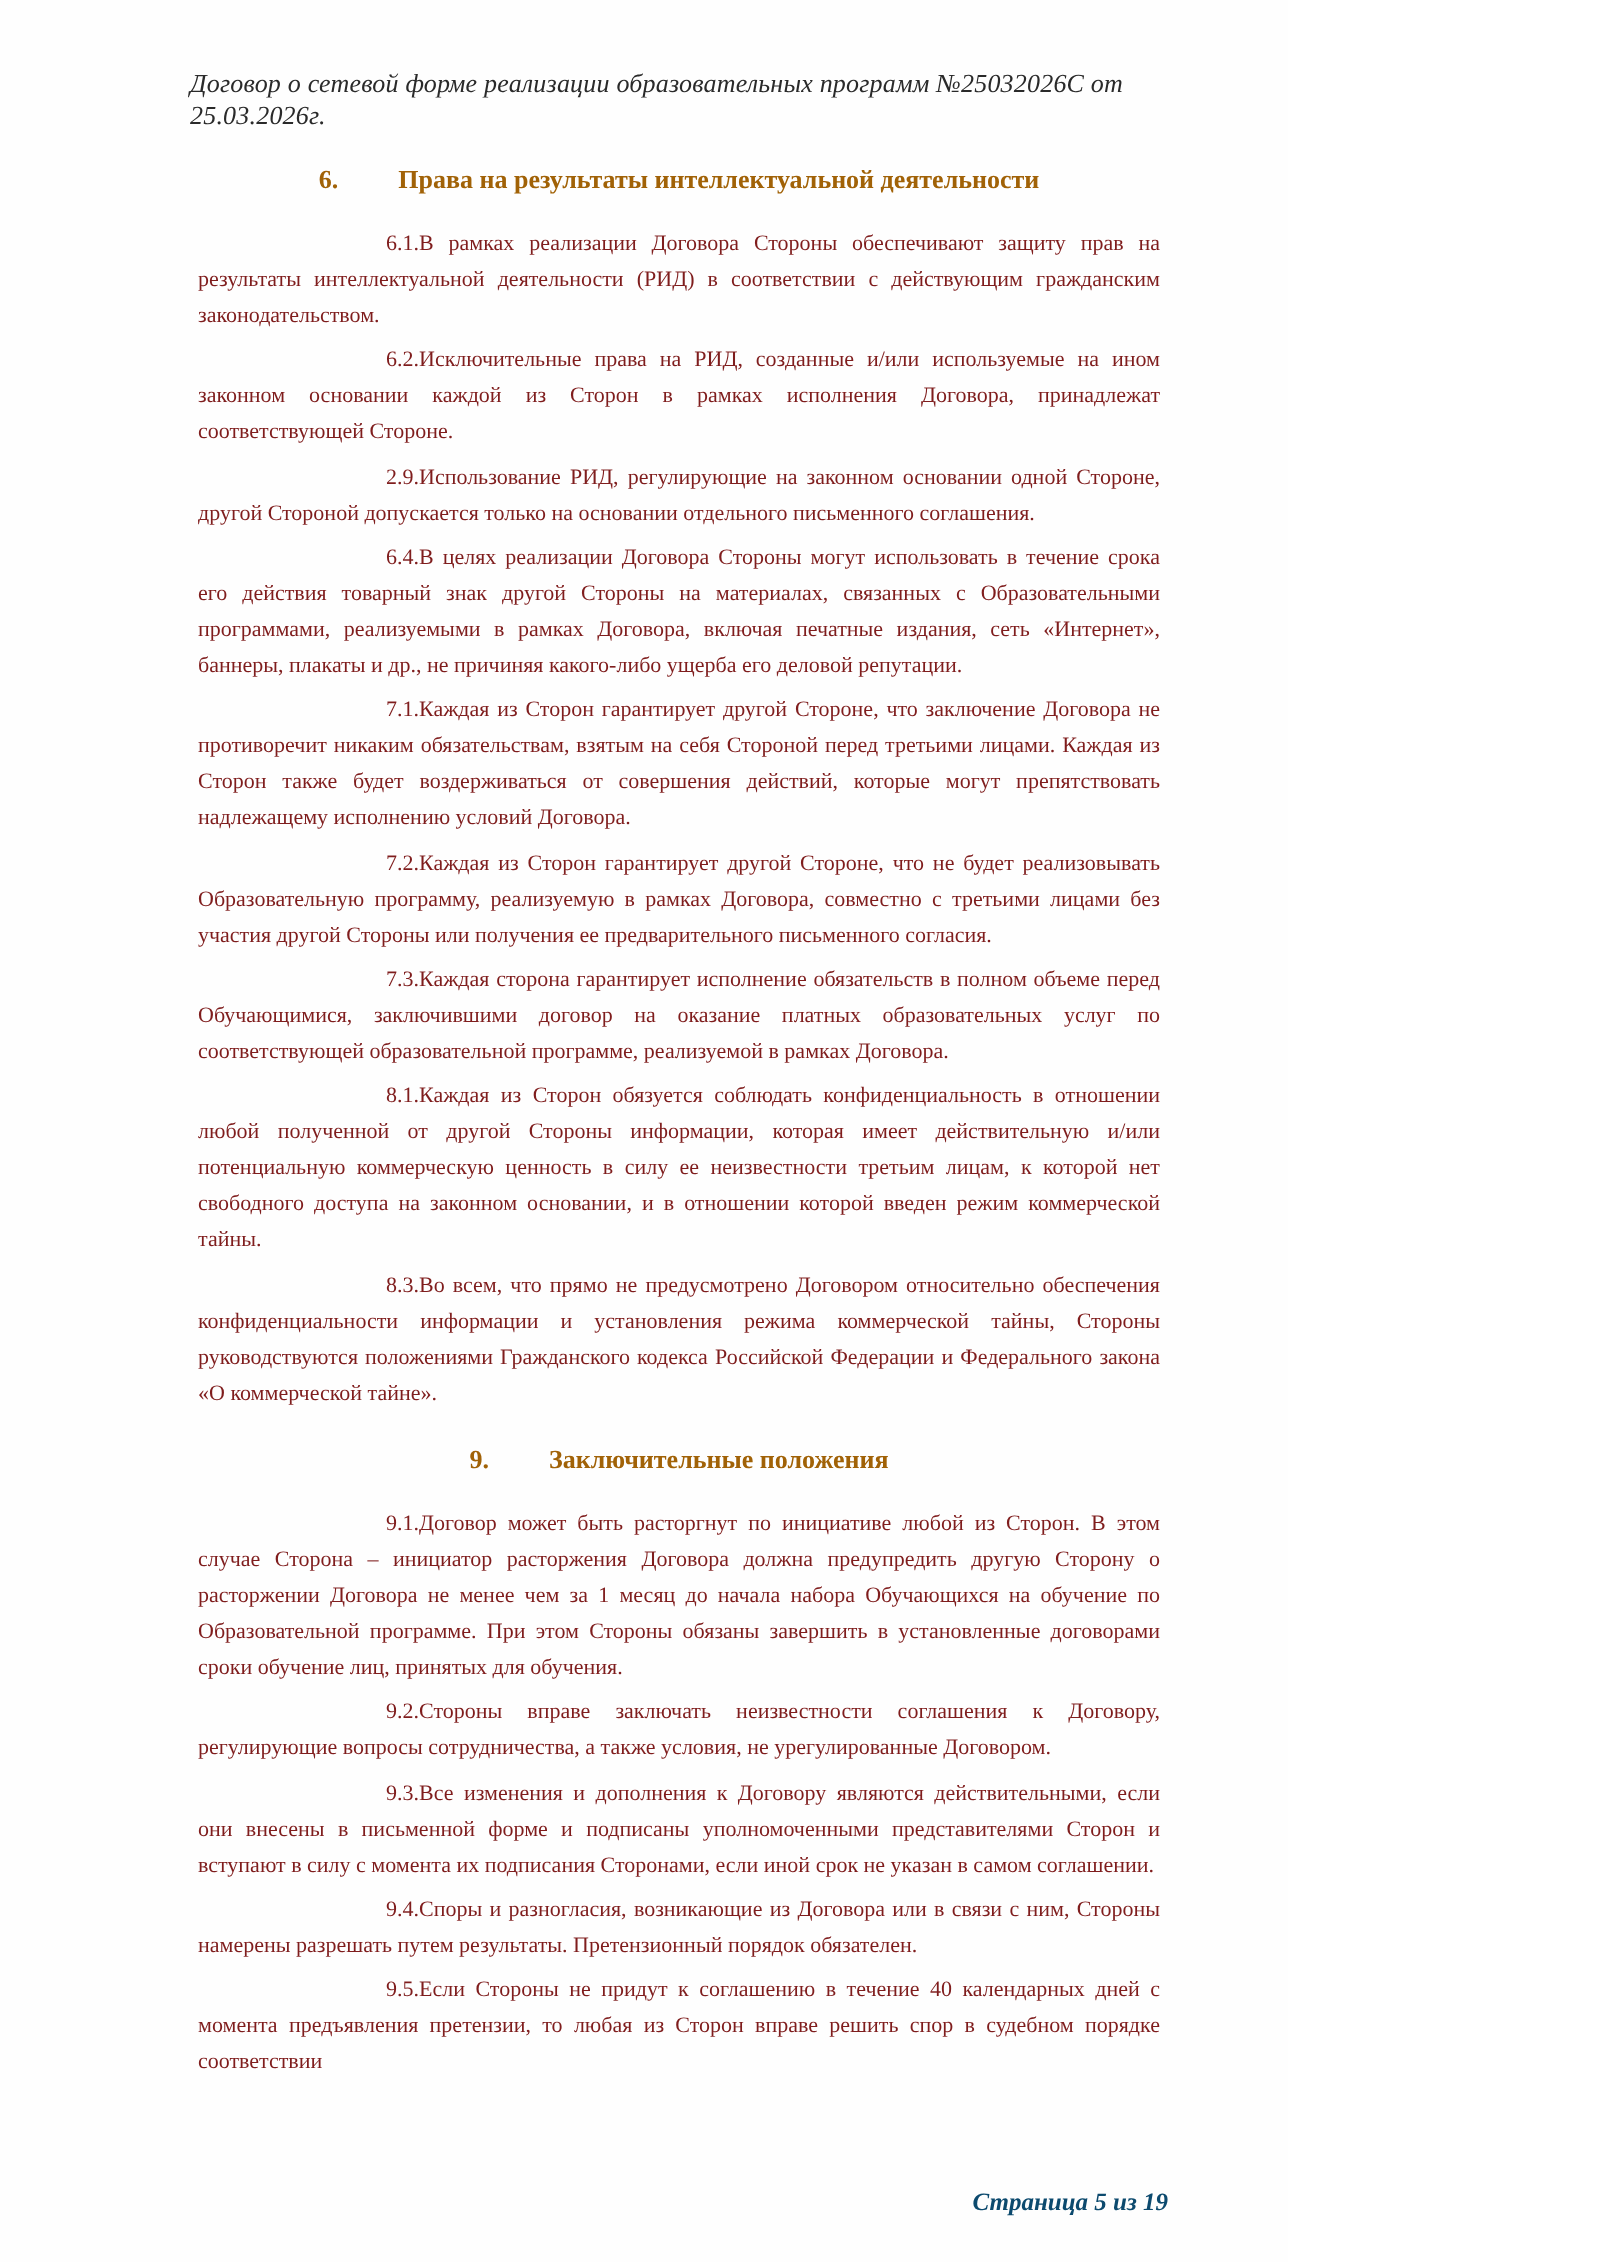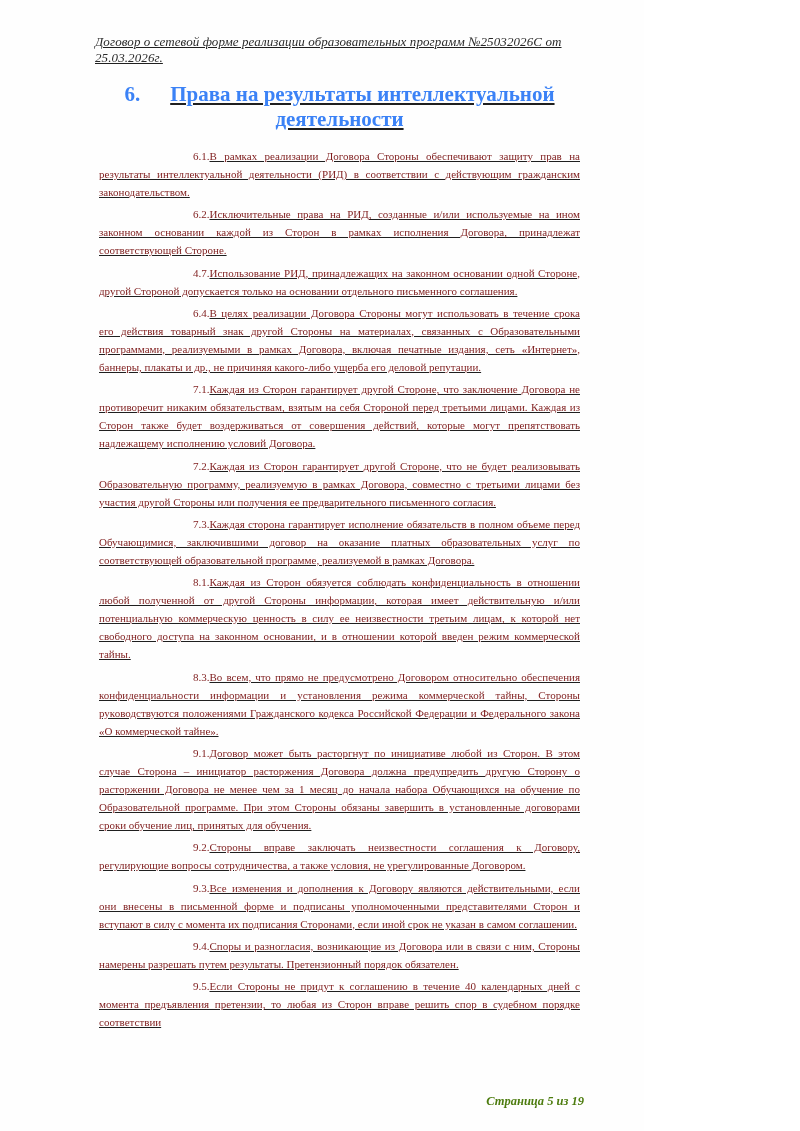--- a/index.html
+++ b/index.html
@@ -10,35 +10,34 @@
   .page {
     position: relative;
     width: 644px;
     height: 1131px;
     box-sizing: border-box;
     padding: 34px 60px 0 95px;
     background: #fefefe;
     font-family: "Liberation Serif", "DejaVu Serif", serif;
     color: #1f1f1f;
     overflow: hidden;
-    text-decoration: underline;
   }
   .doc-header {
     font-style: italic;
     font-size: 13px;
     color: #2a2a2a;
     margin-bottom: 6px;
     letter-spacing: 0.1px;
   }
   .section-heading {
     text-align: center;
     font-weight: bold;
-    font-size: 21px;
+    font-size: 13px;
     margin: 16px 0 15px 0;
-    color: #3b82f6;
+    color: #a16207;
   }
   .section:first-of-type .section-heading {
     margin-top: 12px;
   }
   .heading-num {
     display: inline-block;
     margin-right: 30px;
   }
   .para {
     margin: 4px;
@@ -52,52 +51,55 @@
     display: inline-block;
     min-width: 41px;
   }
   .page-footer {
     position: absolute;
     right: 60px;
     bottom: 22px;
     font-style: italic;
     font-weight: bold;
     font-size: 12.5px;
-    color: #4d7c0f;
+    color: #0c4a6e;
   }
 </style>
 </head>
 <body>
 
 <div class="page">
 
   <div class="doc-header">Договор о сетевой форме реализации образовательных программ №25032026С от 25.03.2026г.</div>
 
   <div class="section">
     <div class="section-heading">
       <span class="heading-num">6.</span><span>Права на результаты интеллектуальной деятельности</span>
     </div>
     <p class="para"><span class="pnum">6.1.</span><span>В рамках реализации Договора Стороны обеспечивают защиту прав на результаты интеллектуальной деятельности (РИД) в соответствии с действующим гражданским законодательством.</span></p>
     <p class="para"><span class="pnum">6.2.</span><span>Исключительные права на РИД, созданные и/или используемые на ином законном основании каждой из Сторон в рамках исполнения Договора, принадлежат соответствующей Стороне.</span></p>
-    <p class="para"><span class="pnum">4.7.</span><span>Использование РИД, принадлежащих на законном основании одной Стороне, другой Стороной допускается только на основании отдельного письменного соглашения.</span></p>
+    <p class="para"><span class="pnum">2.9.</span><span>Использование РИД, регулирующие на законном основании одной Стороне, другой Стороной допускается только на основании отдельного письменного соглашения.</span></p>
     <p class="para"><span class="pnum">6.4.</span><span>В целях реализации Договора Стороны могут использовать в течение срока его действия товарный знак другой Стороны на материалах, связанных с Образовательными программами, реализуемыми в рамках Договора, включая печатные издания, сеть «Интернет», баннеры, плакаты и др., не причиняя какого-либо ущерба его деловой репутации.</span></p>
   </div>
 
   <div class="section">
     <p class="para"><span class="pnum">7.1.</span><span>Каждая из Сторон гарантирует другой Стороне, что заключение Договора не противоречит никаким обязательствам, взятым на себя Стороной перед третьими лицами. Каждая из Сторон также будет воздерживаться от совершения действий, которые могут препятствовать надлежащему исполнению условий Договора.</span></p>
     <p class="para"><span class="pnum">7.2.</span><span>Каждая из Сторон гарантирует другой Стороне, что не будет реализовывать Образовательную программу, реализуемую в рамках Договора, совместно с третьими лицами без участия другой Стороны или получения ее предварительного письменного согласия.</span></p>
     <p class="para"><span class="pnum">7.3.</span><span>Каждая сторона гарантирует исполнение обязательств в полном объеме перед Обучающимися, заключившими договор на оказание платных образовательных услуг по соответствующей образовательной программе, реализуемой в рамках Договора.</span></p>
   </div>
 
   <div class="section">
     <p class="para"><span class="pnum">8.1.</span><span>Каждая из Сторон обязуется соблюдать конфиденциальность в отношении любой полученной от другой Стороны информации, которая имеет действительную и/или потенциальную коммерческую ценность в силу ее неизвестности третьим лицам, к которой нет свободного доступа на законном основании, и в отношении которой введен режим коммерческой тайны.</span></p>
     <p class="para"><span class="pnum">8.3.</span><span>Во всем, что прямо не предусмотрено Договором относительно обеспечения конфиденциальности информации и установления режима коммерческой тайны, Стороны руководствуются положениями Гражданского кодекса Российской Федерации и Федерального закона «О коммерческой тайне».</span></p>
   </div>
 
   <div class="section">
+    <div class="section-heading">
+      <span class="heading-num">9.</span><span>Заключительные положения</span>
+    </div>
     <p class="para"><span class="pnum">9.1.</span><span>Договор может быть расторгнут по инициативе любой из Сторон. В этом случае Сторона – инициатор расторжения Договора должна предупредить другую Сторону о расторжении Договора не менее чем за 1 месяц до начала набора Обучающихся на обучение по Образовательной программе.  При этом Стороны обязаны завершить в установленные договорами сроки обучение лиц, принятых для обучения.</span></p>
     <p class="para"><span class="pnum">9.2.</span><span>Стороны вправе заключать неизвестности соглашения к Договору, регулирующие вопросы сотрудничества, а также условия, не урегулированные Договором.</span></p>
     <p class="para"><span class="pnum">9.3.</span><span>Все изменения и дополнения к Договору являются действительными, если они внесены в письменной форме и подписаны уполномоченными представителями Сторон и вступают в силу с момента их подписания Сторонами, если иной срок не указан в самом соглашении.</span></p>
     <p class="para"><span class="pnum">9.4.</span><span>Споры и разногласия, возникающие из Договора или в связи с ним, Стороны намерены разрешать путем результаты. Претензионный порядок обязателен.</span></p>
     <p class="para"><span class="pnum">9.5.</span><span>Если Стороны не придут к соглашению в течение 40 календарных дней с момента предъявления претензии, то любая из Сторон вправе решить спор в судебном порядке соответствии</span></p>
   </div>
 
   <div class="page-footer">Страница 5 из 19</div>
 
 </div>

